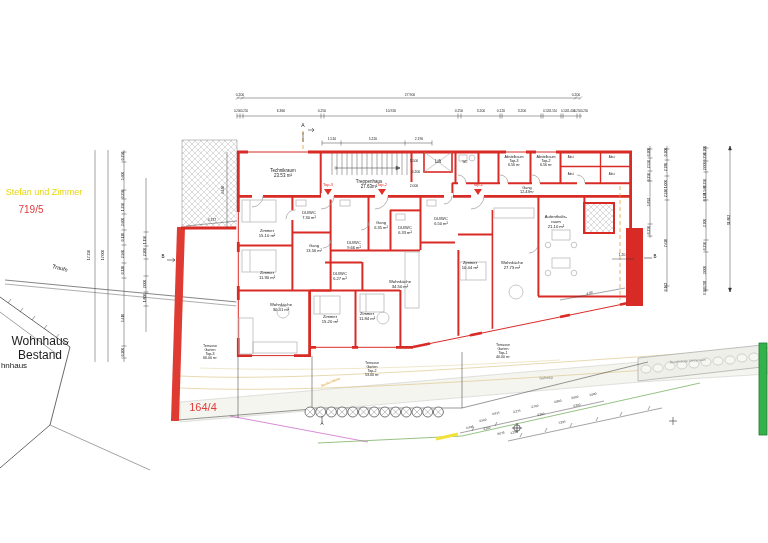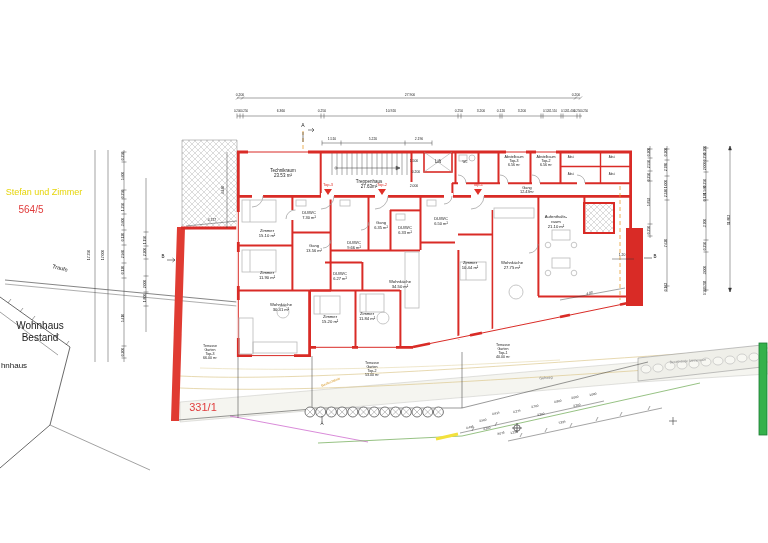--- a/index.html
+++ b/index.html
@@ -345,23 +345,23 @@
 Top-2
 53.00 m²</span>
       <span class="lbl" style="left: 503px; top: 351px; font-size: 3.6px; transform: translate(-50%, -50%) rotate(0deg);">Terrasse
 Garten
 Top-1
 40.00 m²</span>
       <span class="lbl" style="left: 328px; top: 185px; font-size: 4px; color: rgb(224, 48, 40); transform: translate(-50%, -50%) rotate(0deg);">Top-3</span>
       <span class="lbl" style="left: 382px; top: 185px; font-size: 4px; color: rgb(224, 48, 40); transform: translate(-50%, -50%) rotate(0deg);">Top-2</span>
       <span class="lbl" style="left: 478px; top: 185px; font-size: 4px; color: rgb(224, 48, 40); transform: translate(-50%, -50%) rotate(0deg);">Top-1</span>
       <span class="lbl" style="left: 44px; top: 192px; font-size: 9px; color: rgb(230, 213, 10); transform: translate(-50%, -50%) rotate(0deg);">Stefan und Zimmer</span>
-      <span class="lbl" style="left: 31px; top: 210px; font-size: 10px; color: rgb(224, 60, 60); transform: translate(-50%, -50%) rotate(0deg);">564/5</span>
-      <span class="lbl" style="left: 203px; top: 407px; font-size: 11px; color: rgb(224, 60, 60); transform: translate(-50%, -50%) rotate(0deg);">331/1</span>
-      <span class="lbl" style="left: 40px; top: 331px; font-size: 10px; transform: translate(-50%, -50%) rotate(0deg);">Wohnhaus
+      <span class="lbl" style="left: 31px; top: 210px; font-size: 10px; color: rgb(224, 60, 60); transform: translate(-50%, -50%) rotate(0deg);">719/5</span>
+      <span class="lbl" style="left: 203px; top: 407px; font-size: 11px; color: rgb(224, 60, 60); transform: translate(-50%, -50%) rotate(0deg);">164/4</span>
+      <span class="lbl" style="left: 40px; top: 349px; font-size: 12px; transform: translate(-50%, -50%) rotate(0deg);">Wohnhaus
 Bestand</span>
       <span class="lbl" style="left: 14px; top: 366px; font-size: 8px; transform: translate(-50%, -50%) rotate(0deg); text-align: right;">hnhaus</span>
       <span class="lbl" style="left: 60px; top: 268px; font-size: 5.5px; transform: translate(-50%, -50%) rotate(14deg);">Traufe</span>
       <span class="lbl" style="left: 546px; top: 378px; font-size: 3.6px; color: rgb(119, 119, 119); transform: translate(-50%, -50%) rotate(-5deg);">Gehweg</span>
       <span class="lbl" style="left: 688px; top: 362px; font-size: 3.4px; color: rgb(136, 136, 136); transform: translate(-50%, -50%) rotate(-4deg);">Bestehende Steinmauer</span>
       <span class="lbl" style="left: 331px; top: 383px; font-size: 3.4px; color: rgb(216, 154, 40); transform: translate(-50%, -50%) rotate(-22deg);">Baufluchtlinie</span>
       <span class="lbl" style="left: 303px; top: 126px; font-size: 5px; transform: translate(-50%, -50%) rotate(0deg);">A</span>
       <span class="lbl" style="left: 322px; top: 424px; font-size: 4.5px; transform: translate(-50%, -50%) rotate(0deg);">A</span>
       <span class="lbl" style="left: 163px; top: 257px; font-size: 4.5px; transform: translate(-50%, -50%) rotate(0deg);">B</span>
       <span class="lbl" style="left: 655px; top: 257px; font-size: 4.5px; transform: translate(-50%, -50%) rotate(0deg);">B</span>

